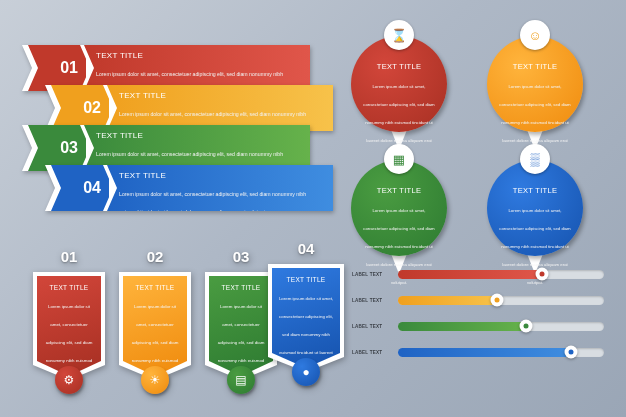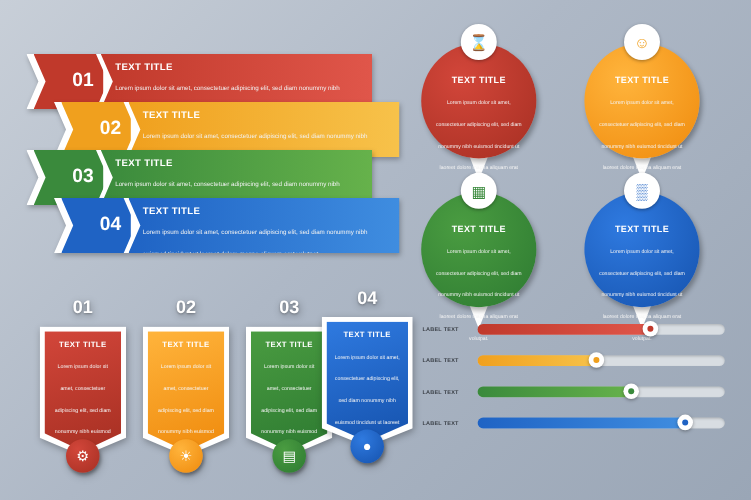--- a/index.html
+++ b/index.html
@@ -5,21 +5,21 @@
   html,body{margin:0;padding:0;}
   body{
     width:626px;height:417px;overflow:hidden;
     font-family:"Liberation Sans", sans-serif;
     background:linear-gradient(135deg,#c8cfd8 0%,#aeb8c6 45%,#9aa6b6 100%);
     position:relative;
   }
   .stage{position:absolute;inset:0;}
 
   
-  .ttl{font-weight:bold;letter-spacing:.3px;}
+  .ttl{font-weight:normal;letter-spacing:.3px;}
   .body{line-height:1.25;}
 
   
   .ribbon{
     position:absolute;height:46px;display:flex;align-items:center;
     filter:drop-shadow(1px 2px 2px rgba(0,0,0,.28));
   }
   .rib-arrow{
     position:relative;width:62px;height:46px;display:flex;align-items:center;
     justify-content:flex-end;padding-right:8px;box-sizing:border-box;

